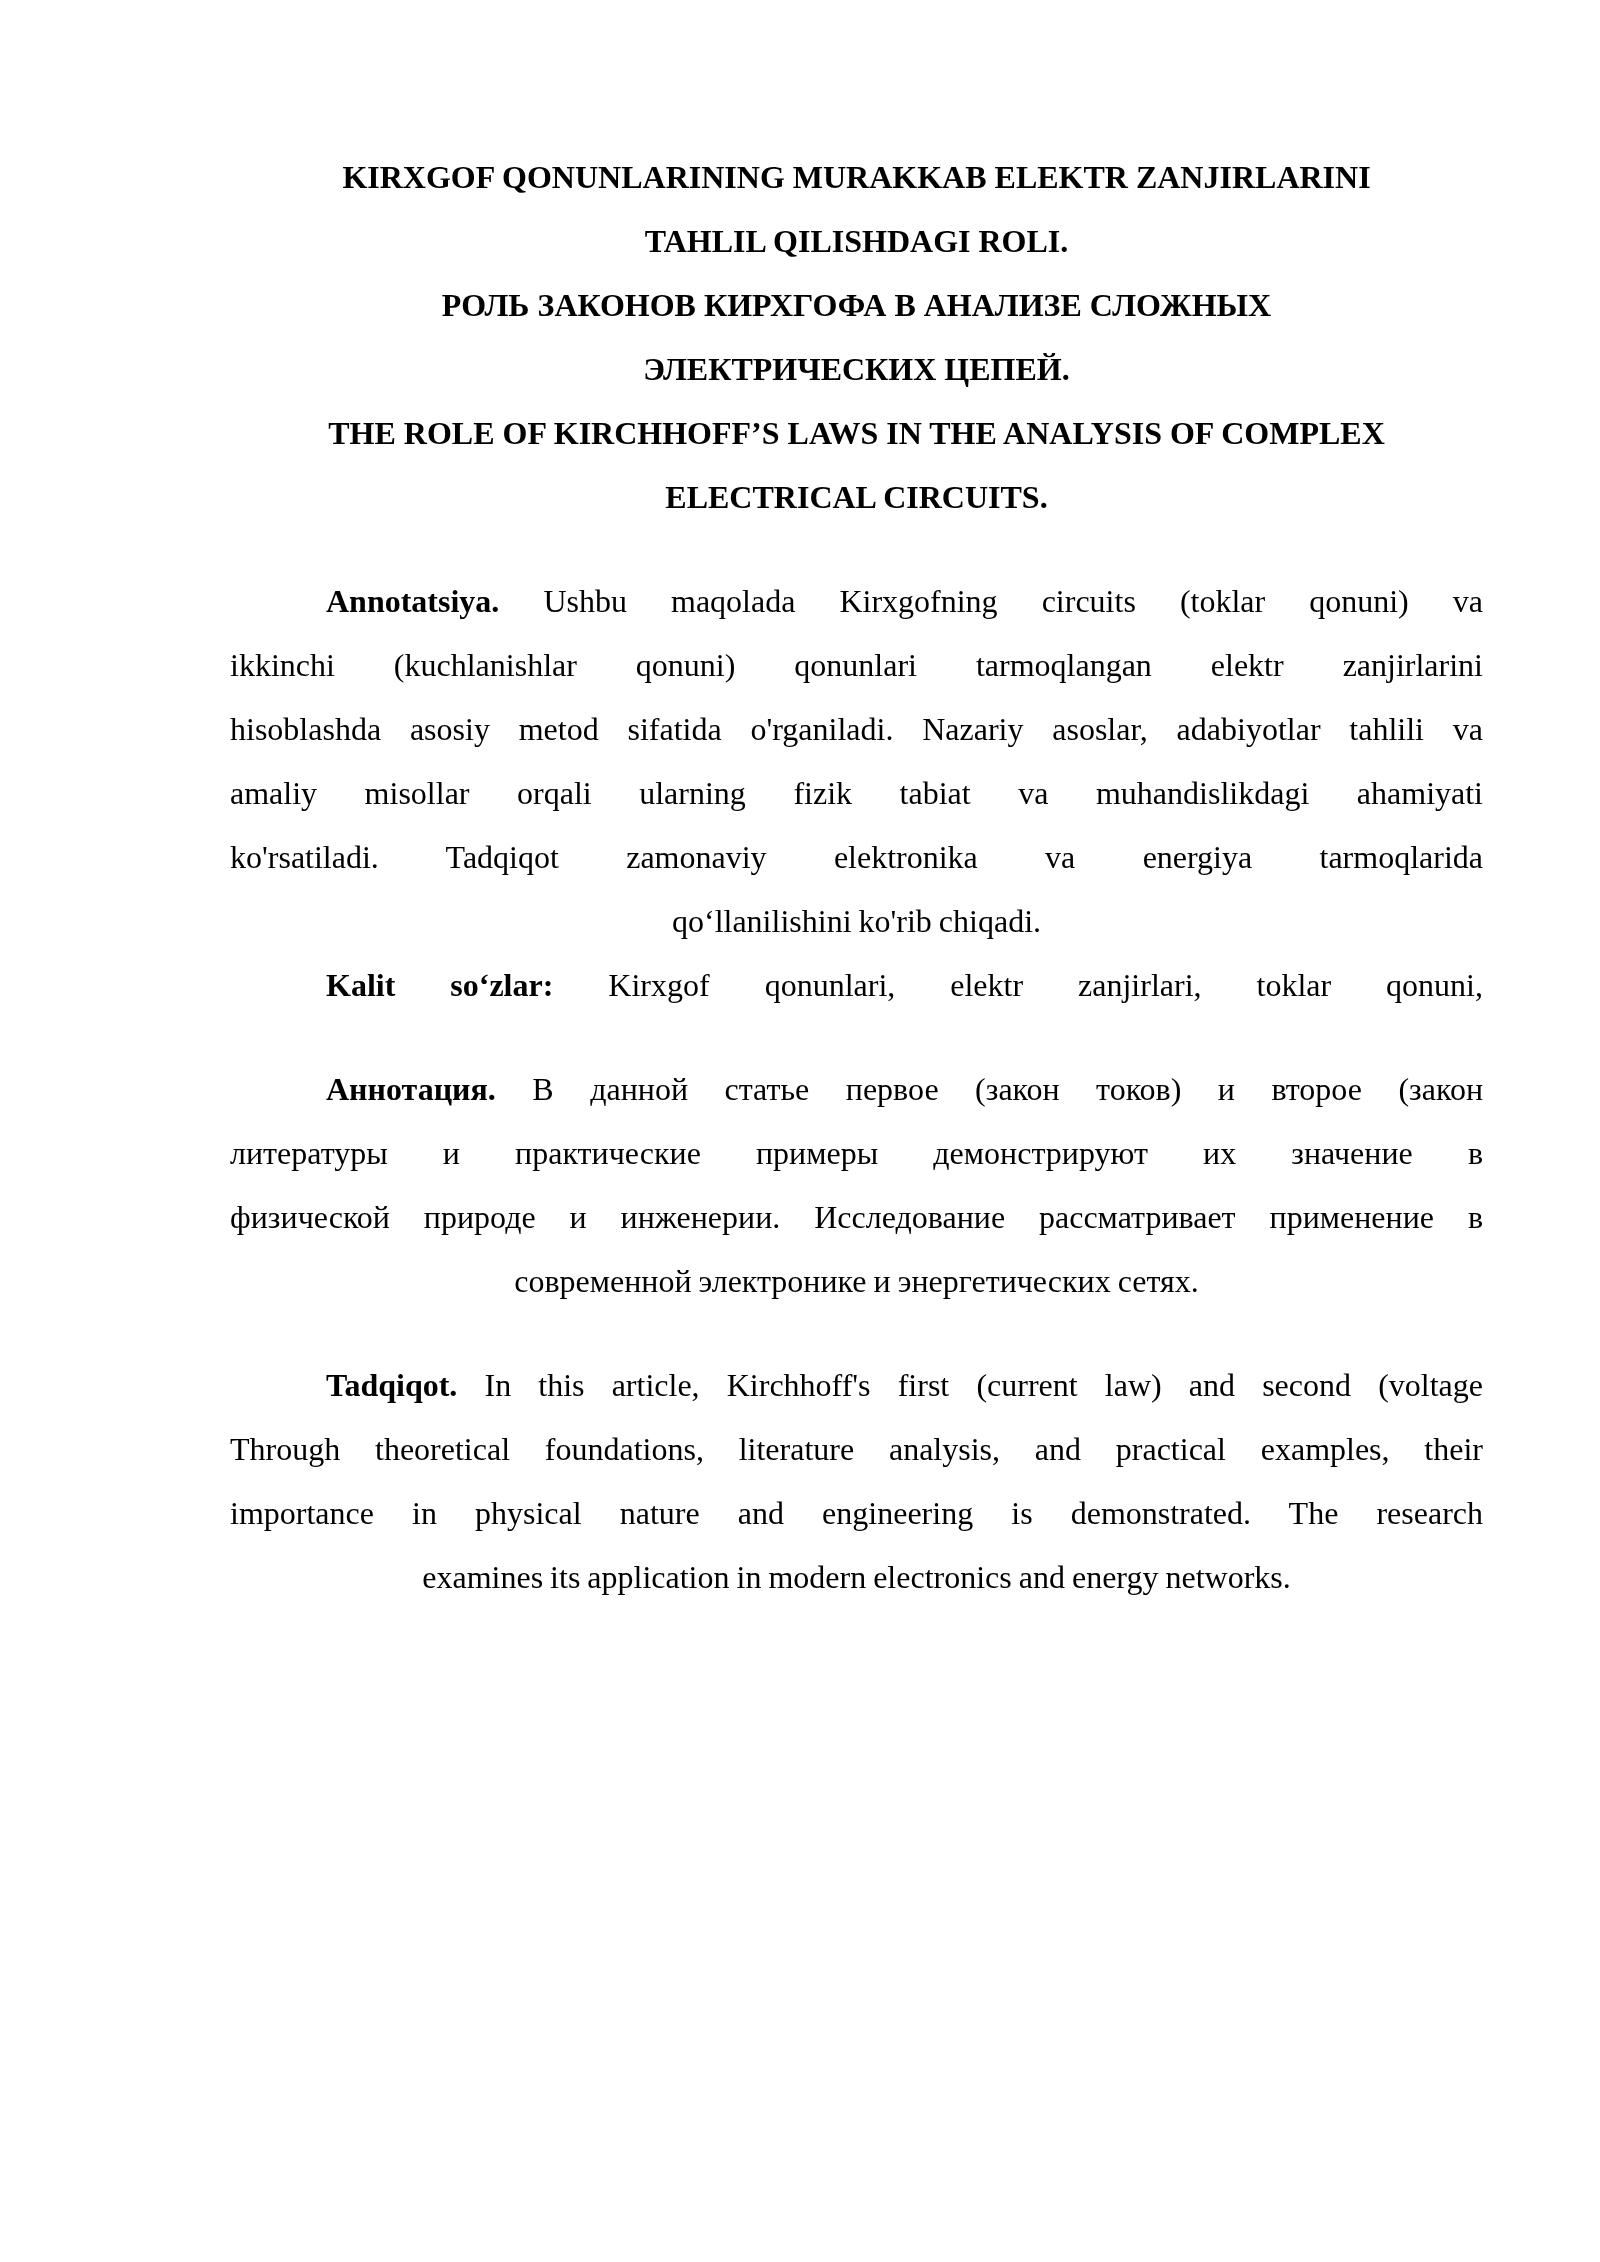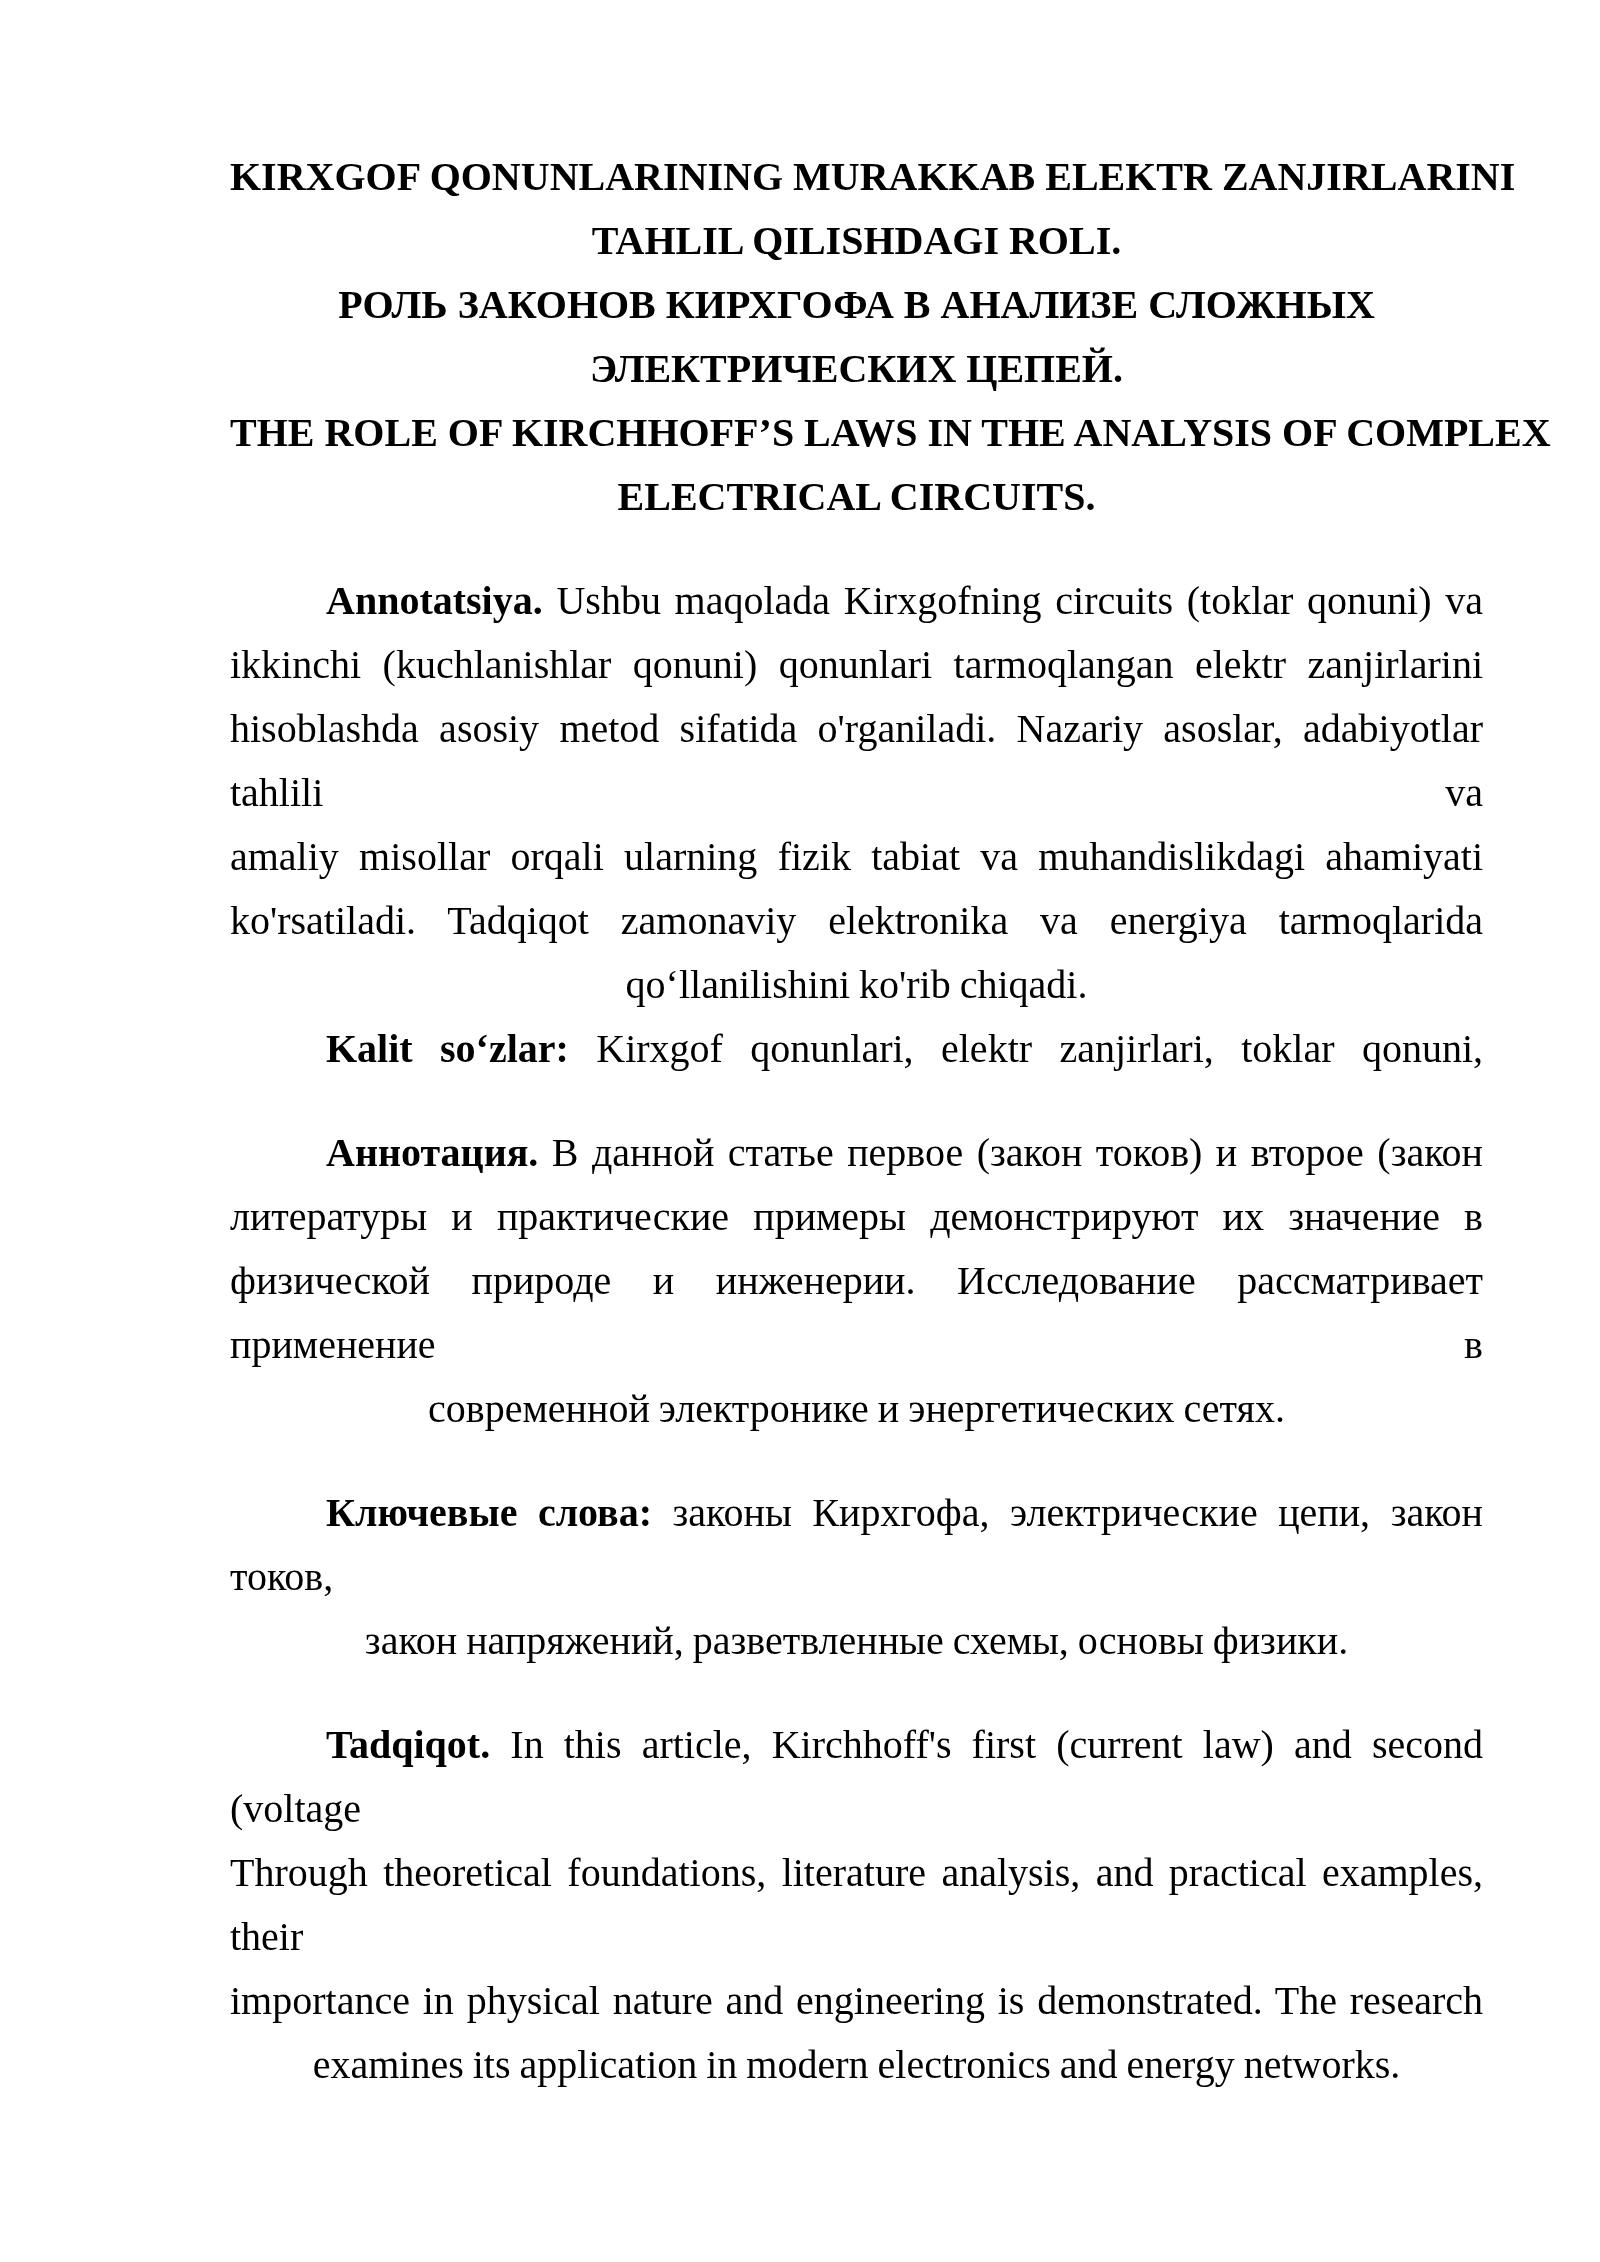--- a/index.html
+++ b/index.html
@@ -7,21 +7,21 @@
     padding: 0;
     background: #ffffff;
   }
   .page {
     position: relative;
     width: 1600px;
     height: 2262px;
     background: #ffffff;
     color: #000000;
     font-family: "Liberation Serif", "DejaVu Serif", serif;
-    font-size: 40px;
+    font-size: 32px;
     line-height: 64px;
     overflow: hidden;
   }
   .content {
     position: absolute;
     left: 230px;
     top: 145px;
     width: 1253px;
   }
   .title-block {
@@ -76,24 +76,20 @@
         <div class="paragraph">
           <div class="line justify indent"><b>Kalit so‘zlar:</b><span> Kirxgof qonunlari, elektr zanjirlari, toklar qonuni,</span></div>
         </div>
         <div class="paragraph space-before">
           <div class="line justify indent"><b>Аннотация.</b><span> В данной статье первое (закон токов) и второе (закон</span></div>
           <div class="line justify"><span>литературы и практические примеры демонстрируют их значение в</span></div>
           <div class="line justify"><span>физической природе и инженерии. Исследование рассматривает применение в</span></div>
           <div class="line"><span>современной электронике и энергетических сетях.</span></div>
         </div>
         <div class="paragraph space-before">
-          <div class="line justify indent"><b>Ключевые слова:</b><span> законы Кирхгофа, электрические цепи, закон токов,</span></div>
-          <div class="line"><span>закон напряжений, разветвленные схемы, основы физики.</span></div>
-        </div>
-        <div class="paragraph space-before">
           <div class="line justify indent"><b>Tadqiqot.</b><span> In this article, Kirchhoff's first (current law) and second (voltage</span></div>
           <div class="line justify"><span>Through theoretical foundations, literature analysis, and practical examples, their</span></div>
           <div class="line justify"><span>importance in physical nature and engineering is demonstrated. The research</span></div>
           <div class="line"><span>examines its application in modern electronics and energy networks.</span></div>
         </div>
       </div>
   </div>
 </div>
 
 </body></html>

